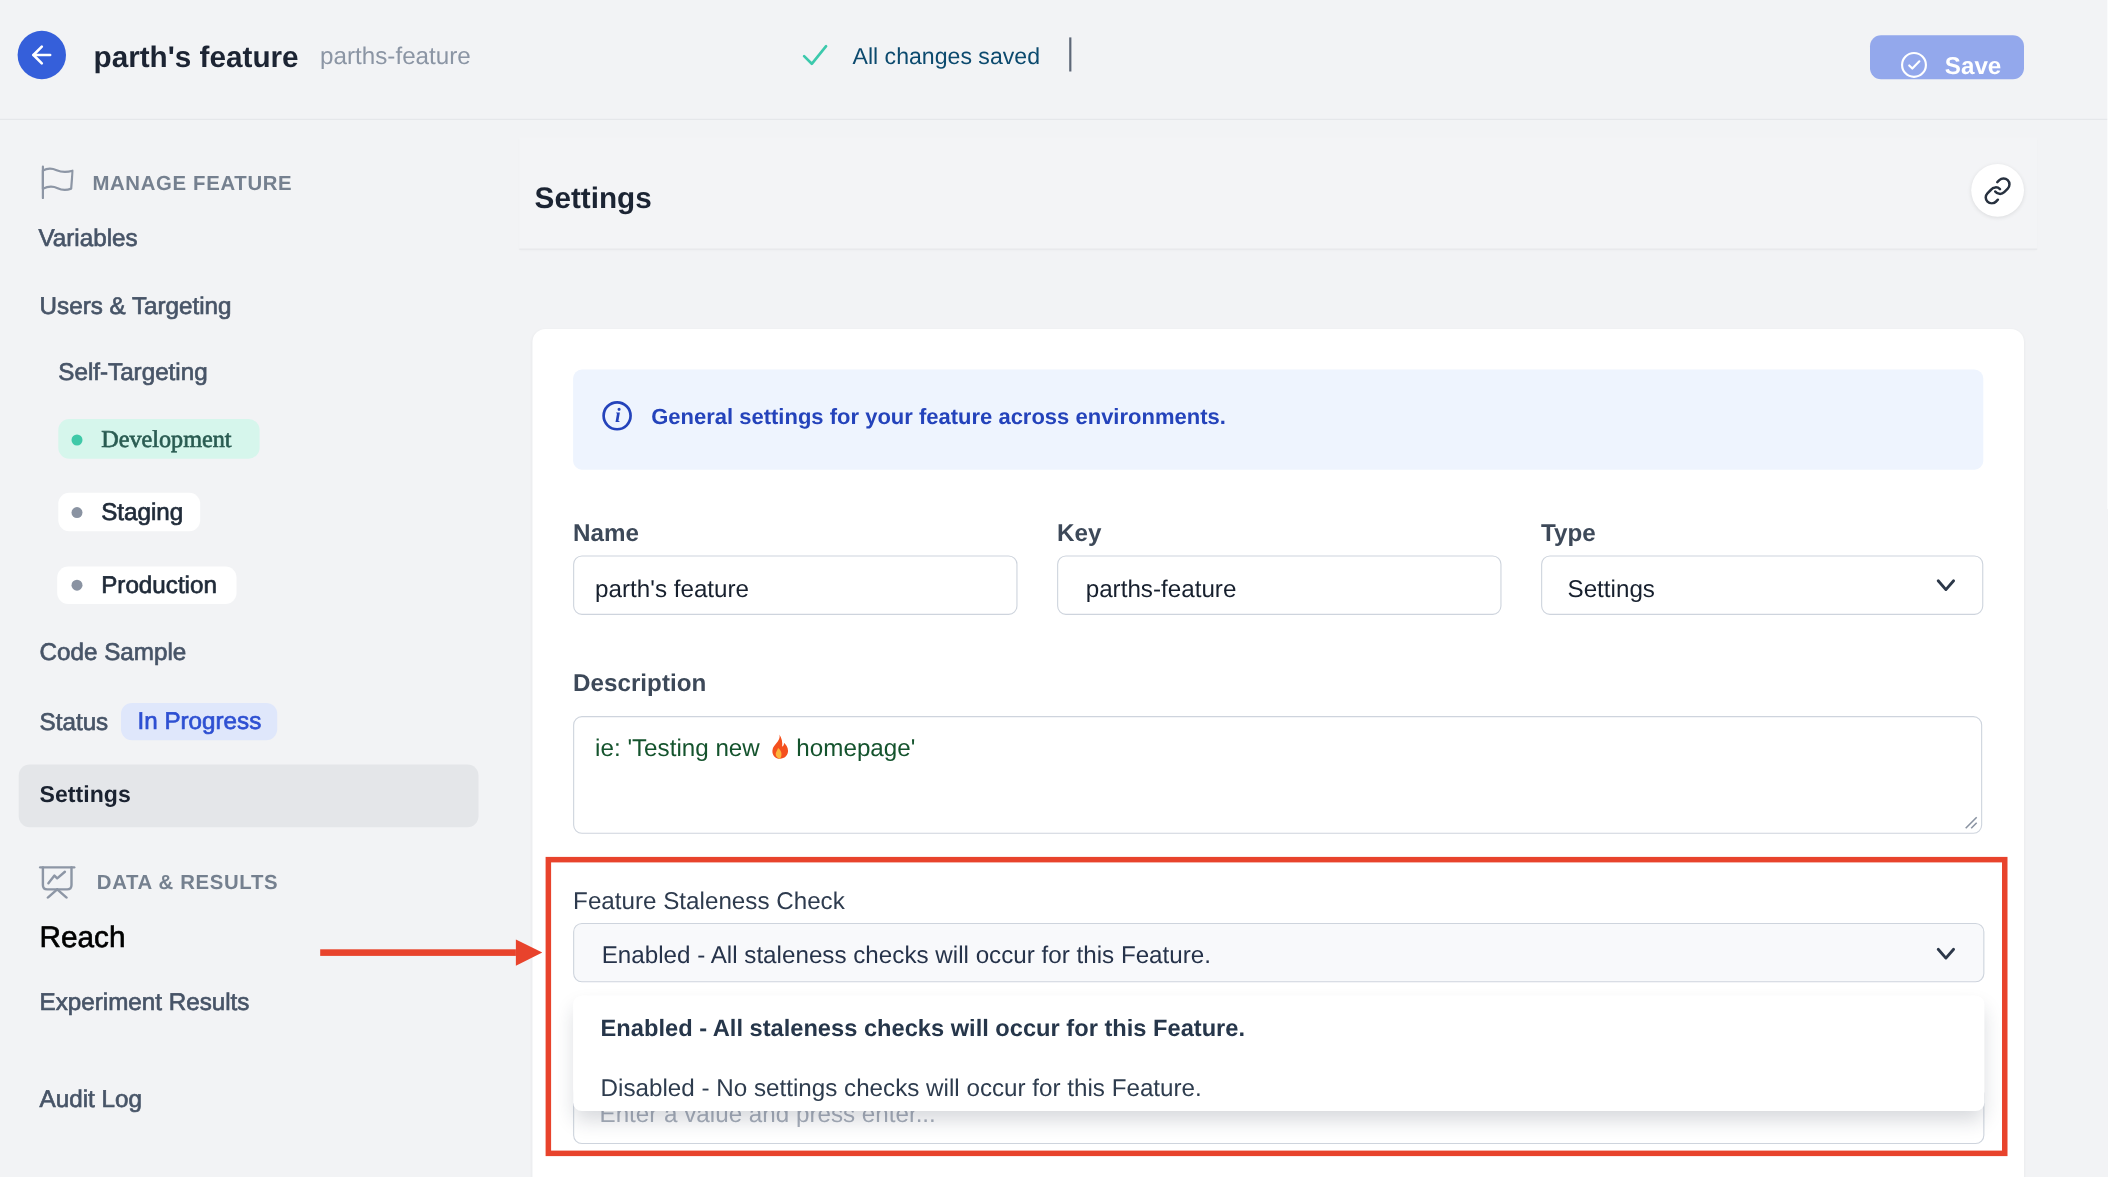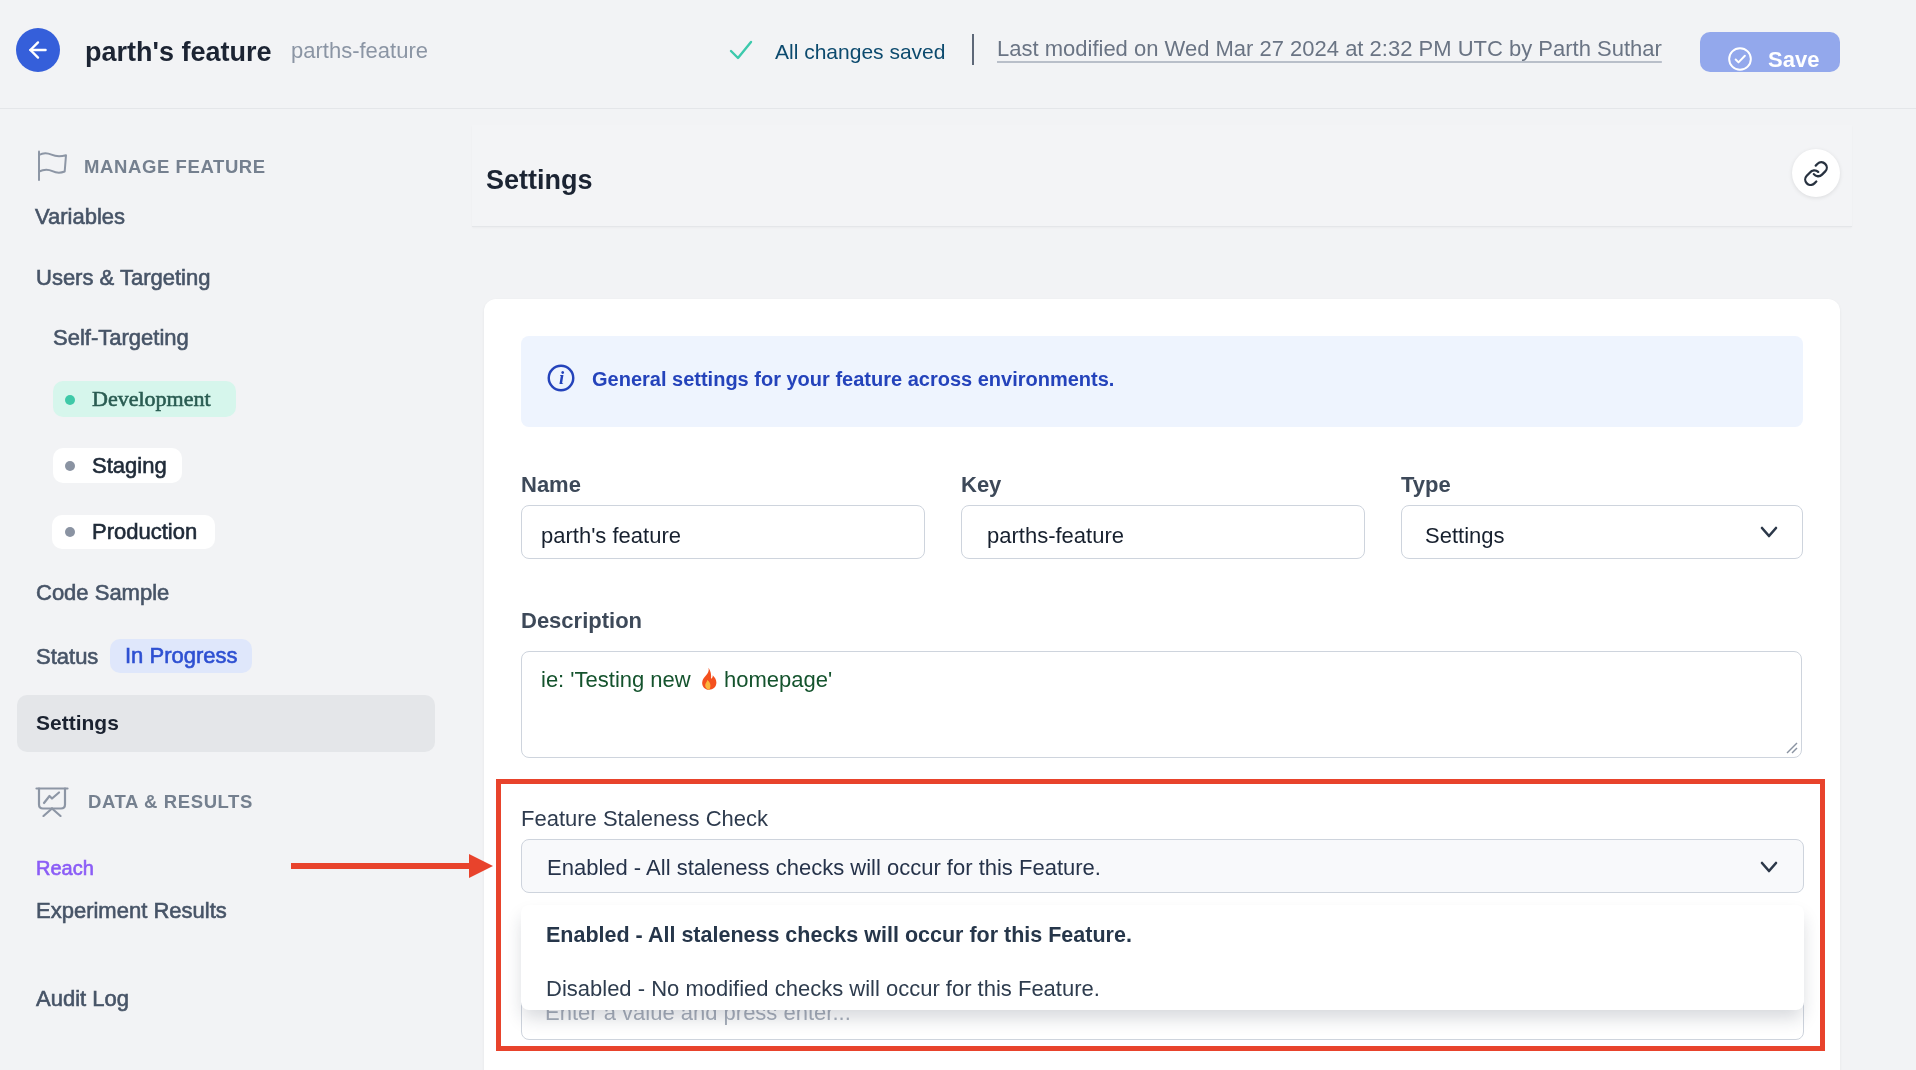--- a/index.html
+++ b/index.html
@@ -26,21 +26,20 @@
     </svg>
   </div>
   <div class="txt" style="left:85px;top:38.6px;font-size:27px;font-weight:700;color:#1c2433;">parth's feature</div>
   <div class="txt" style="left:291px;top:40px;font-size:22px;color:#8b95a4;">parths-feature</div>
 
   <svg class="abs" style="left:729px;top:40px;" width="24" height="20" viewBox="0 0 24 20" fill="none" stroke="#3cc9ac" stroke-width="2.4" stroke-linecap="round" stroke-linejoin="round">
     <path d="M2 11l7 7L22 2"></path>
   </svg>
   <div class="txt" style="left:775px;top:41px;font-size:21px;color:#0c4a6e;">All changes saved</div>
   <div class="abs" style="left:972px;top:34px;width:2px;height:31px;background:#5e6878;"></div>
-  <div class="txt" style="left:997px;top:38.4px;font-size:22px;color:#6a7484;text-decoration:underline;text-decoration-color:#b9bfc9;text-underline-offset:5px;">Last modified on Wed Mar 27 2024 at 2:32 PM UTC by Parth Suthar</div>
 
   <div class="abs" style="left:1700px;top:32px;width:140px;height:40px;border-radius:10px;background:#93a8ec;">
     <svg width="26" height="26" viewBox="0 0 24 24" style="position:absolute;left:27px;top:14px;" fill="none" stroke="#ffffff" stroke-width="1.8" stroke-linecap="round" stroke-linejoin="round">
       <circle cx="12" cy="12" r="10"></circle>
         <path d="M8 12.5l2.6 2.6L16.5 9"></path>
     </svg>
     <div class="txt" style="left:68px;top:17px;font-size:22px;font-weight:700;color:#ffffff;">Save</div>
   </div>
 
   <svg class="abs" style="left:36px;top:150px;" width="31" height="31" viewBox="0 0 31 31" fill="none" stroke="#8d96a5" stroke-width="2" stroke-linecap="round" stroke-linejoin="round">
@@ -75,21 +74,21 @@
   <div class="txt" style="left:36px;top:712.2px;font-size:21px;font-weight:700;color:#1a2230;">Settings</div>
 
   <svg class="abs" style="left:35px;top:785px;" width="34" height="32" viewBox="0 0 34 32" fill="none" stroke="#8d96a5" stroke-width="2.2" stroke-linecap="round" stroke-linejoin="round">
     <path d="M1.5 3.5 H32.5"></path>
     <path d="M4 3.5 V19.5 Q4 23.5 8 23.5 H26 Q30 23.5 30 19.5 V3.5"></path>
     <polyline points="9,18 14.5,11 17,13.5 24,7.5"></polyline>
     <path d="M17 23.5 L8.5 31 M17 23.5 L25.5 31"></path>
   </svg>
   <div class="txt" style="left:88px;top:792.8px;font-size:18.5px;font-weight:700;letter-spacing:0.6px;color:#75808f;">DATA &amp; RESULTS</div>
 
-  <div class="txt" style="left:36px;top:839.4px;font-size:20px;font-weight:400;-webkit-text-stroke:0.6px currentColor;color:#8b5cf6;margin-top:19px;">Reach</div>
+  <div class="txt" style="left:36px;top:839.4px;font-size:27px;font-weight:400;-webkit-text-stroke:0.6px currentColor;color:#000000;">Reach</div>
   <div class="txt" style="left:36px;top:899.9px;font-size:22px;font-weight:400;-webkit-text-stroke:0.6px currentColor;color:#475467;">Experiment Results</div>
   <div class="txt" style="left:36px;top:988px;font-size:22px;font-weight:400;-webkit-text-stroke:0.6px currentColor;color:#475467;">Audit Log</div>
 
   <div class="abs" style="left:472px;top:125px;width:1380px;height:102px;background:#f3f4f6;border-bottom:1px solid #e4e6e9;box-shadow:0 1px 2px rgba(0,0,0,0.03);"></div>
   <div class="txt" style="left:486px;top:166.6px;font-size:27px;font-weight:700;color:#1b2433;">Settings</div>
   <div class="abs" style="left:1792px;top:149px;width:48px;height:48px;border-radius:50%;background:#ffffff;box-shadow:0 1px 4px rgba(0,0,0,0.10);">
     <svg width="26" height="26" viewBox="0 0 24 24" style="position:absolute;left:11px;top:11px;" fill="none" stroke="#27313f" stroke-width="2.1" stroke-linecap="round" stroke-linejoin="round">
       <path d="M10 13a5 5 0 0 0 7.54.54l3-3a5 5 0 0 0-7.07-7.07l-1.72 1.71"></path>
       <path d="M14 11a5 5 0 0 0-7.54.54l-3 3a5 5 0 0 0 7.07 7.07l1.71-1.71"></path>
     </svg>
@@ -136,21 +135,21 @@
   <div class="txt" style="left:547px;top:857px;font-size:22px;color:#26334a;">Enabled - All staleness checks will occur for this Feature.</div>
   <svg class="abs" style="left:1758px;top:858px;" width="22" height="18" viewBox="0 0 22 18" fill="none" stroke="#2c3849" stroke-width="2.6" stroke-linecap="round" stroke-linejoin="round">
     <polyline points="4,5 11,13 18,5"></polyline>
   </svg>
 
   <div class="abs" style="left:521px;top:986px;width:1283px;height:54px;border:1.5px solid #ced4dd;border-radius:8px;background:#fff;"></div>
   <div class="txt" style="left:545px;top:1002.4px;font-size:22px;color:#a7aeba;">Enter a value and press enter...</div>
 
   <div class="abs" style="left:521px;top:905px;width:1283px;height:105px;border-radius:8px;background:#ffffff;box-shadow:0 10px 18px -2px rgba(30,40,60,0.18);"></div>
   <div class="txt" style="left:546px;top:925px;font-size:21.5px;font-weight:700;color:#26364a;">Enabled - All staleness checks will occur for this Feature.</div>
-  <div class="txt" style="left:546px;top:978px;font-size:22px;color:#2e3c4e;">Disabled - No modified checks will occur for this Feature.</div>
+  <div class="txt" style="left:546px;top:978px;font-size:22px;color:#2e3c4e;">Disabled - No settings checks will occur for this Feature.</div>
 
   <div class="abs" style="left:496px;top:779px;width:1329px;height:272px;border:5px solid #e8432c;"></div>
   <svg class="abs" style="left:291px;top:853px;" width="202" height="26" viewBox="0 0 202 26">
     <rect x="0" y="10" width="178" height="6" fill="#e8432c"></rect>
     <polygon points="178,1 202,13 178,25" fill="#e8432c"></polygon>
   </svg>
 
 </div>
 
 </body></html>

